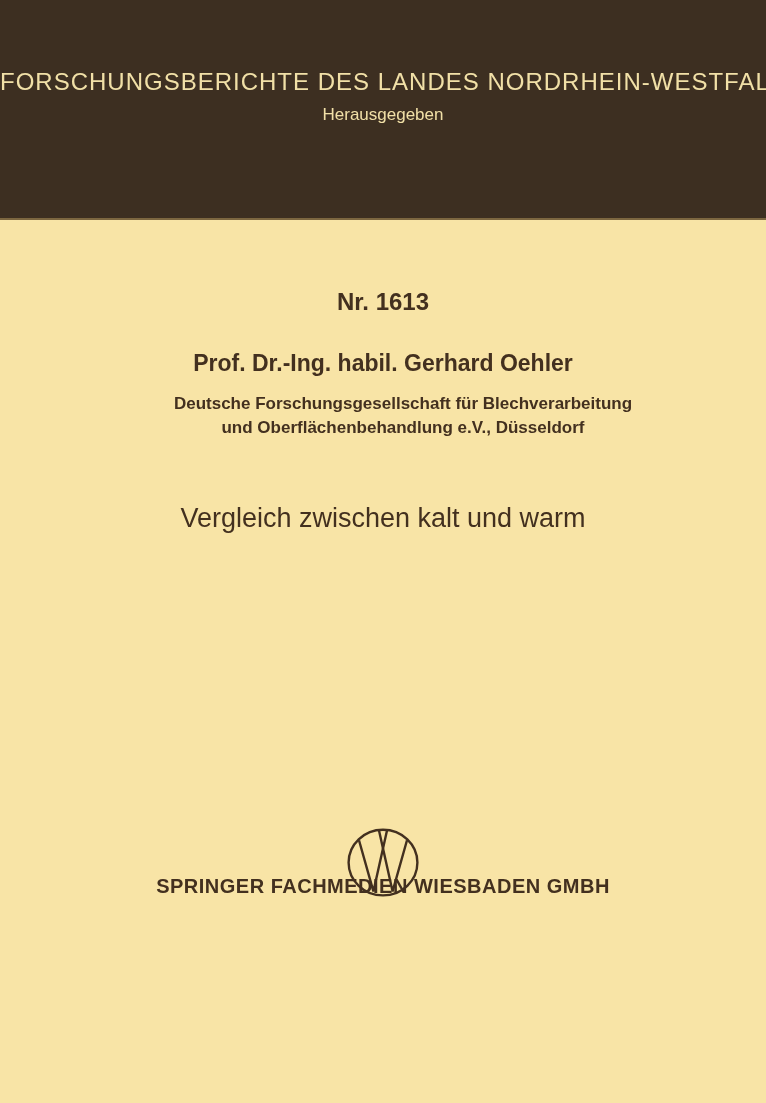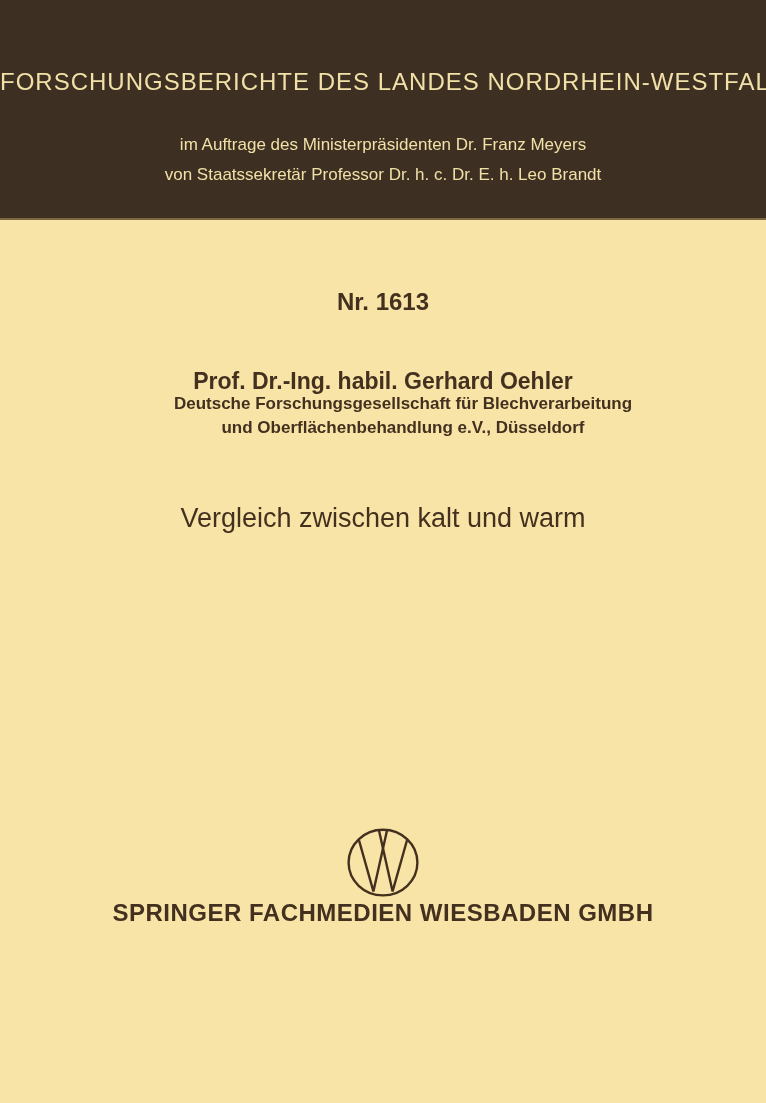--- a/index.html
+++ b/index.html
@@ -50,21 +50,21 @@
     text-align: center;
     color: #43301f;
     white-space: nowrap;
   }
   .report-number {
     top: 288px;
     font-size: 24px;
     font-weight: bold;
   }
   .author {
-    top: 368px;
+    top: 350px;
     font-size: 23px;
     font-weight: bold;
   }
   .affiliation {
     top: 392px;
     font-size: 17px;
     font-weight: bold;
     line-height: 24px;
     white-space: normal;
     padding-left: 40px;
@@ -81,35 +81,34 @@
   .logo-wrap {
     position: absolute;
     top: 821px;
     left: 50%;
     transform: translateX(-50%);
     width: 84px;
     height: 80px;
   }
   .logo-wrap svg { display: block; width: 100%; height: 100%; }
   .publisher-name {
-    top: 899px;
-    font-size: 24px;
+    top: 875px;
+    font-size: 20px;
     font-weight: bold;
     letter-spacing: 0.5px;
   }
 </style>
 </head>
 <body>
 
 <div class="page">
 
   <header class="masthead">
     <div class="line series-title">FORSCHUNGSBERICHTE DES LANDES NORDRHEIN-WESTFALEN</div>
-    <div class="line edited-line1">im Auftrage des Ministerpräsidenten Dr. Franz Meyers</div>
-    <div class="line edited-line2">von Staatssekretär Professor Dr. h. c. Dr. E. h. Leo Brandt</div>
+    <div class="line edited-label">Herausgegeben</div>
   </header>
 
   <main>
 
     <div class="body-text report-number">Nr. 1613</div>
 
     <div class="body-text author">Prof. Dr.-Ing. habil. Gerhard Oehler</div>
 
     <div class="body-text affiliation">
       <div>Deutsche Forschungsgesellschaft für Blechverarbeitung</div>

